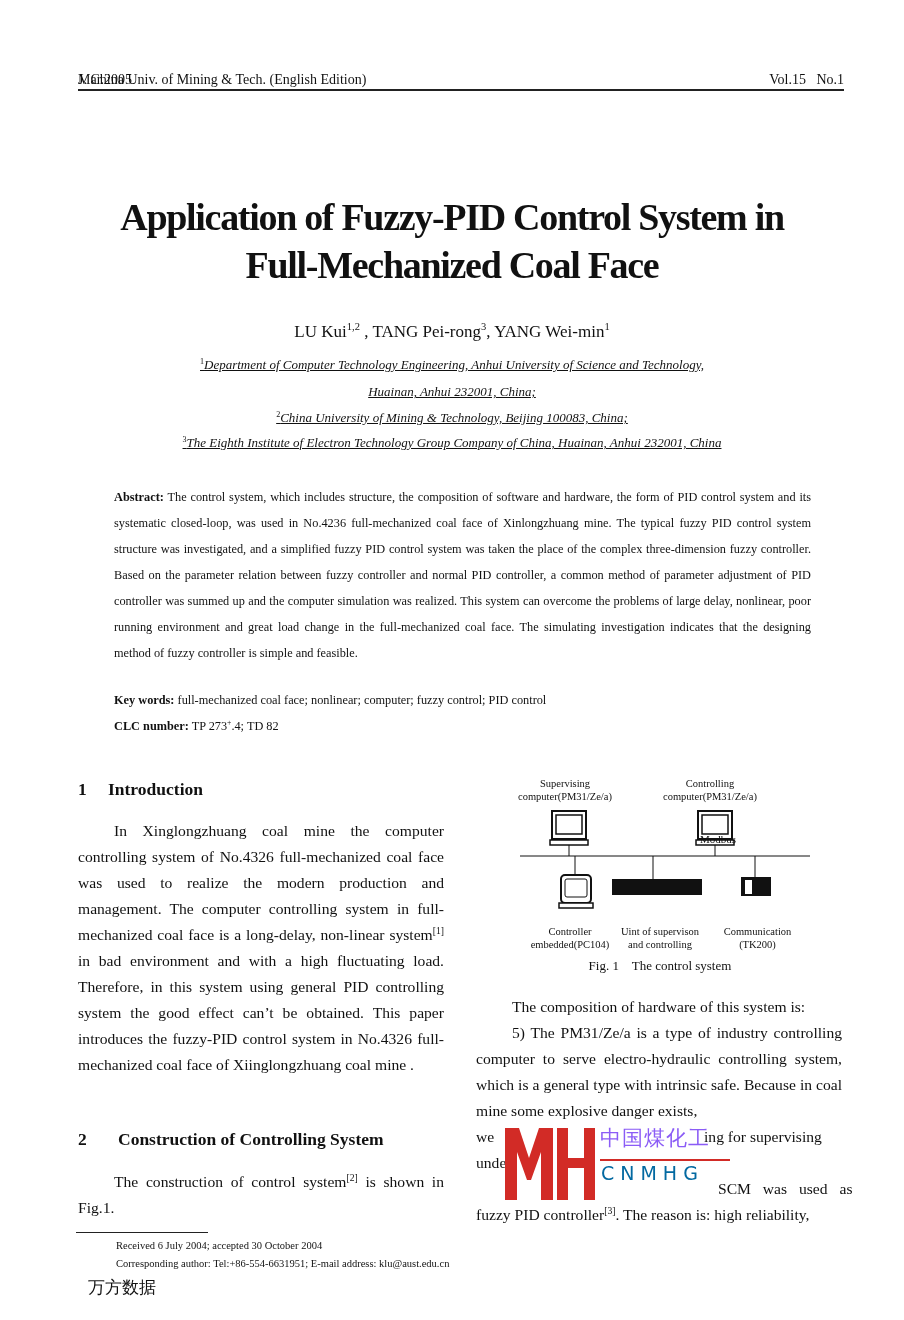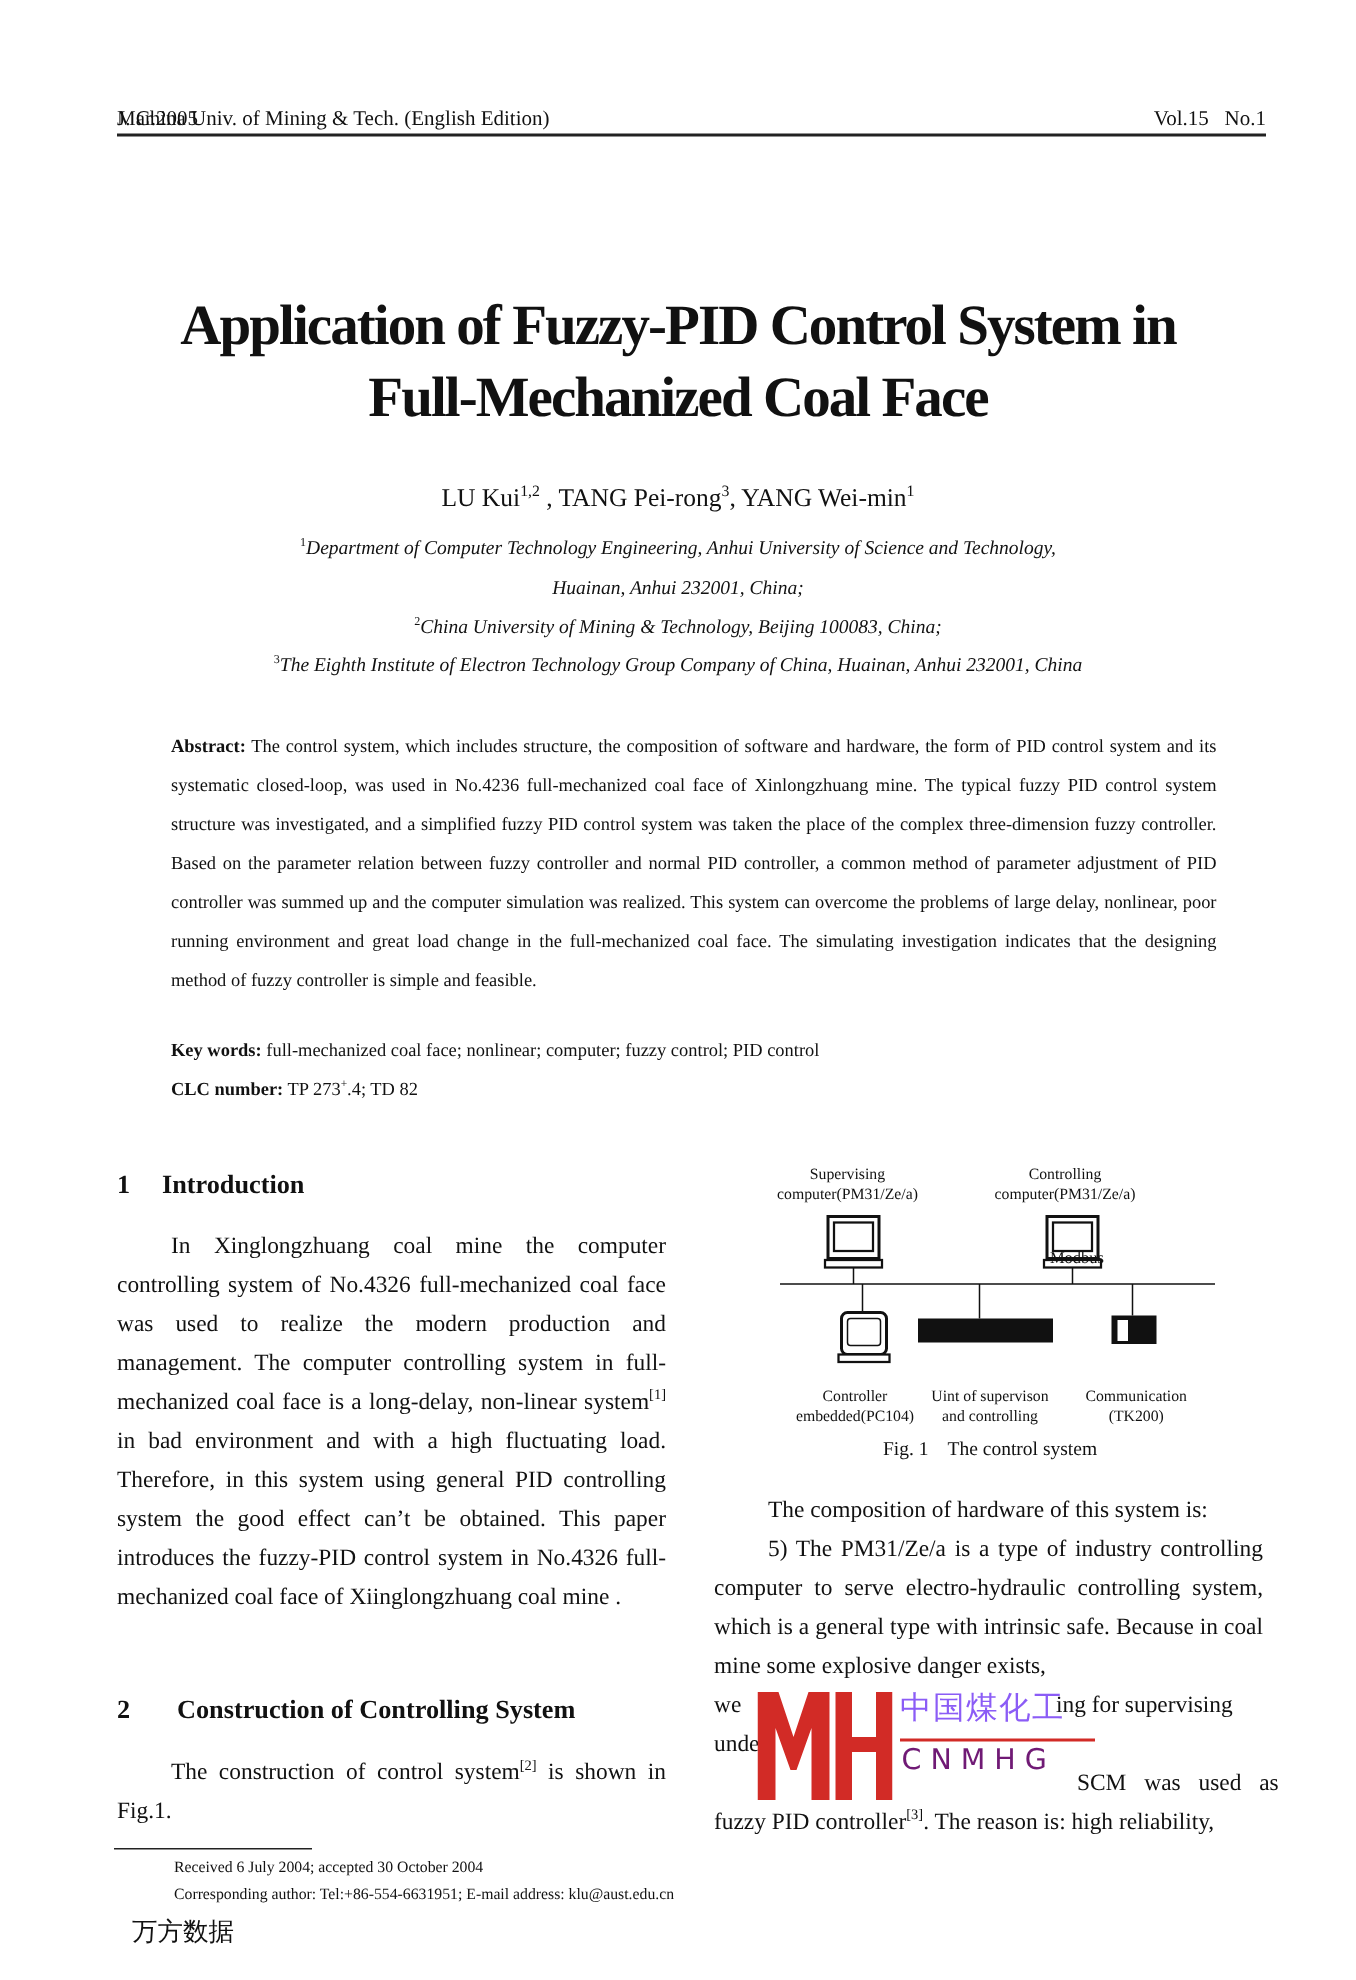--- a/index.html
+++ b/index.html
@@ -9,21 +9,21 @@
   .runhead { top: 72px; left: 78px; width: 766px; height: 18px; font-size: 14px; }
   .runhead span { position: absolute; top: 0; }
   .rh-left { left: 0; }
   .rh-center { left: 0; right: 0; text-align: left; }
   .rh-right { right: 0; }
   .rh-rule { position: absolute; left: 78px; top: 89px; width: 766px; height: 2px; background: #222; }
 
   .title { left: 60px; width: 784px; top: 193px; text-align: center;
            font-weight: bold; font-size: 38px; line-height: 48px; letter-spacing: -1.3px; }
   .authors { left: 60px; width: 784px; top: 322px; text-align: center; font-size: 17px; }
-  .affil { left: 60px; width: 784px; text-align: center; font-style: italic; font-size: 13px; }
+  .affil { left: 60px; width: 784px; text-align: center; font-style: italic; font-size: 13px; text-decoration: underline; }
   .affil .up { font-style: normal; }
   sup { font-size: 0.62em; vertical-align: super; line-height: 0; }
 
   .abstract { left: 114px; width: 697px; top: 484px; font-size: 12.3px; line-height: 26px;
               text-align: justify; }
   .abstract b { font-weight: bold; }
   .kw { left: 114px; top: 693px; font-size: 12.3px; }
   .clc { left: 114px; top: 719px; font-size: 12.3px; }
 
   .h1 { font-weight: bold; font-size: 17.5px; }
@@ -38,21 +38,21 @@
   .footrule { left: 76px; top: 1232px; width: 132px; height: 1px; background: #222; }
   .foot { left: 88px; font-size: 10.5px; margin-left: 28px; }
   .wanfang { left: 88px; top: 1276px; font-size: 17px; font-family: Liberation Sans, sans-serif; }
 
   .wm { left: 505px; top: 1128px; width: 230px; height: 72px; }
   .wm-mh { position: absolute; left: 0; top: 0; width: 90px; height: 72px; }
   .wm-cn { position: absolute; left: 95px; top: -4px; font-family: "DejaVu Sans", sans-serif;
            font-size: 21px; color: #8b5cf6; letter-spacing: 1px; }
   .wm-line { position: absolute; left: 95px; top: 31px; width: 130px; height: 2px; background: #d22b26; }
   .wm-en { position: absolute; left: 96px; top: 34px; font-family: "DejaVu Sans", sans-serif;
-           font-size: 19px; color: #701a75; letter-spacing: 6px; }
+           font-size: 19px; color: #0369a1; letter-spacing: 6px; }
 </style>
 </head>
 <body>
 
 <div class="abs runhead">
   <span class="rh-left">Mar.2005</span>
   <span class="rh-center">J. China Univ. of Mining &amp; Tech. (English Edition)</span>
   <span class="rh-right" style="white-space:pre">Vol.15   No.1</span>
 </div>
 <div class="rh-rule"></div>

